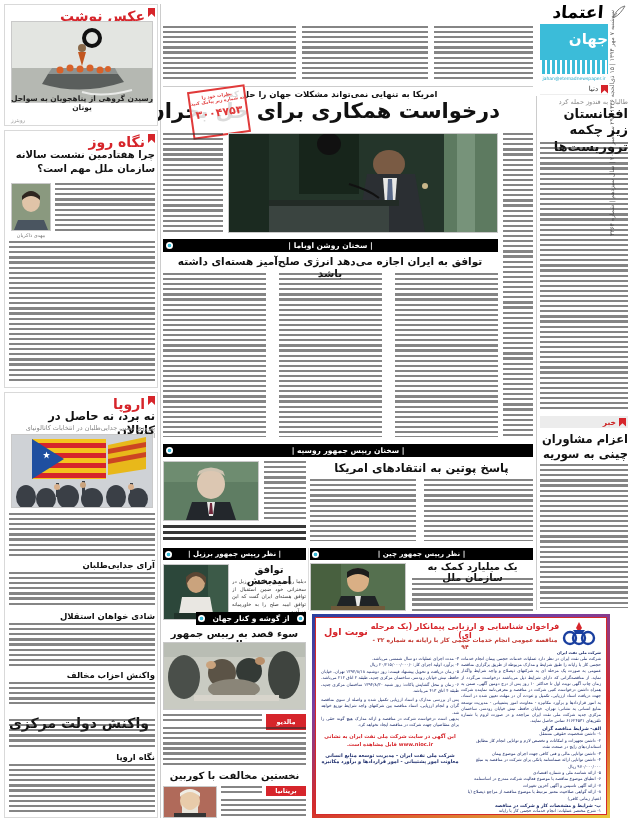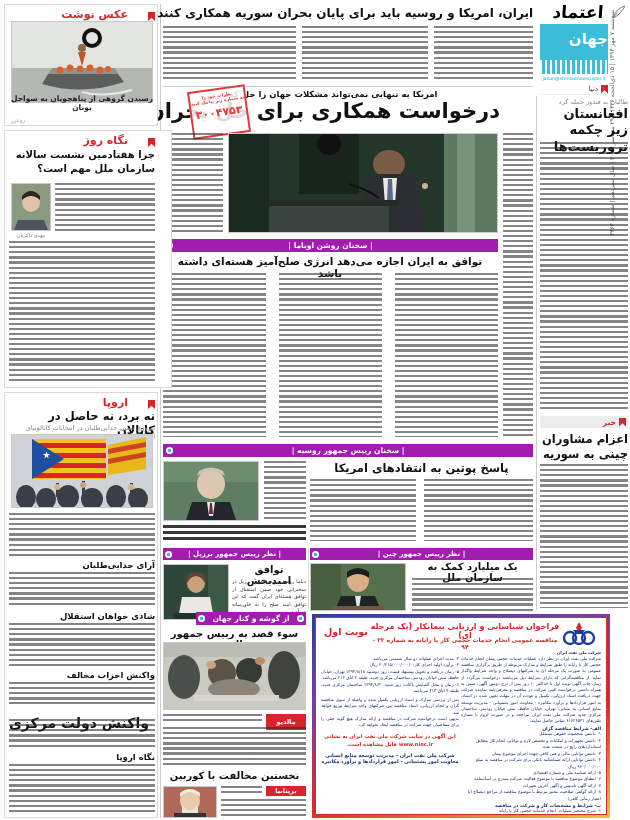--- a/index.html
+++ b/index.html
@@ -5,25 +5,25 @@
   html,body{margin:0;padding:0;background:#e9e9e9;}
   *{box-sizing:border-box;font-family:"DejaVu Sans",sans-serif;}
   .page{position:relative;width:630px;height:820px;background:#fff;margin:0 auto;overflow:hidden;}
   .abs{position:absolute;}
   
   .ph{background:repeating-linear-gradient(180deg,rgba(45,45,45,.58) 0 2.2px,transparent 2.2px 5.1px);}
   .ph-b{background:repeating-linear-gradient(180deg,rgba(5,5,5,.8) 0 2.9px,transparent 2.9px 6.2px);}
   .vrule{position:absolute;width:1px;background:#ccc;}
   .hrule{position:absolute;height:1px;background:#ccc;}
   .headline{color:#111;font-weight:bold;}
-  .redbar{background:#a21caf;color:#fff;font-weight:bold;display:flex;align-items:center;justify-content:center;}
+  .redbar{background:#000000;color:#fff;font-weight:bold;display:flex;align-items:center;justify-content:center;}
   .dot{position:absolute;width:7px;height:7px;border-radius:50%;background:radial-gradient(circle,#3bbcd9 0 35%,#fff 42% 100%);}
   .bookmark{display:inline-block;width:7px;height:9px;background:#d6252b;clip-path:polygon(0 0,100% 0,100% 100%,50% 65%,0 100%);}
   .secbox{border:1px solid #d9d9d9;background:#fff;}
-  .sechead{color:#d6252b;font-weight:bold;font-size:11px;display:flex;align-items:flex-end;gap:20px;justify-content:flex-start;}
+  .sechead{color:#d6252b;font-weight:bold;font-size:14px;display:flex;align-items:flex-start;gap:3px;justify-content:flex-start;}
   .photo{border:1px solid #c9c9c9;overflow:hidden;background:#ddd;}
   .tinycap{font-size:7.5px;font-weight:bold;color:#222;text-align:center;}
   .tag{background:#d6252b;color:#fff;font-size:6.5px;font-weight:bold;display:flex;align-items:center;justify-content:center;}
   .adnavy{color:#1a2a6a;}
   svg{display:block;}
 </style>
 </head>
 <body>
 
 <div class="page">
@@ -46,21 +46,20 @@
     <div class="abs" style="left:0;top:36px;width:68px;height:14px;background:repeating-linear-gradient(90deg,#fff 0 2px,transparent 2px 5px);"></div>
   </div>
   <div class="abs" style="left:540px;top:76px;width:68px;text-align:center;font-size:4.5px;color:#2aa9c9;">jahan@etemadnewspaper.ir</div>
   <div class="abs" style="left:540px;top:84px;width:68px;height:11px;display:flex;align-items:center;justify-content:flex-start;gap:3px;border-bottom:1px solid #eee;">
     <span class="bookmark"></span>
     <span style="font-size:7px;font-weight:normal;color:#333;">دنیا</span>
   </div>
 
   <div class="abs" style="left:608px;top:310px;width:300px;height:16px;transform:rotate(-90deg);transform-origin:top left;font-size:6px;color:#666;direction:rtl;white-space:nowrap;">سه‌شنبه ۷ مهر ۱۳۹۴ | ۱۵ ذی‌الحجه ۱۴۳۶ | ۲۹ سپتامبر ۲۰۱۵ | سال سیزدهم | شماره ۳۳۶۴</div>
 
-  <div class="abs headline" style="left:163px;top:6px;width:370px;text-align:center;font-size:12px;white-space:nowrap;">ایران، امریکا و روسیه باید برای پایان بحران سوریه همکاری کنند</div>
   <div class="abs ph" style="left:434px;top:26px;width:99px;height:56px;"></div>
   <div class="abs ph" style="left:302px;top:26px;width:126px;height:56px;"></div>
   <div class="abs ph" style="left:163px;top:26px;width:133px;height:56px;"></div>
 
   <div class="abs headline" style="left:163px;top:89px;width:337px;text-align:center;font-size:8.5px;">امریکا به تنهایی نمی‌تواند مشکلات جهان را حل کند</div>
   <div class="abs headline" style="left:163px;top:99px;width:337px;text-align:center;font-size:21px;white-space:nowrap;">درخواست همکاری برای حل بحران سوریه</div>
 
   <div class="abs" style="left:190px;top:88px;width:58px;height:48px;border:2px solid #e03a3a;transform:rotate(-8deg);background:rgba(255,255,255,.85);text-align:center;color:#e03a3a;padding-top:3px;">
     <div style="font-size:4.5px;font-weight:bold;">نظرات خود را</div>
     <div style="font-size:4.5px;font-weight:bold;">به شماره زیر پیامک کنید</div>
@@ -222,21 +221,21 @@
         <path d="M66 30 L70 44 L74 30 Z" fill="#c2561f"></path>
         <circle cx="70" cy="26" r="4" fill="#8a6a4a"></circle>
         <circle cx="80" cy="16" r="8" fill="none" stroke="#111" stroke-width="4"></circle>
         <path d="M70 70 Q90 76 120 68" stroke="#fff" stroke-width="2" fill="none" opacity=".7"></path>
       </svg>
     </div>
     <div class="tinycap" style="position:absolute;left:4px;top:89px;width:146px;">رسیدن گروهی از پناهجویان به سواحل یونان</div>
     <div style="position:absolute;left:6px;top:112px;font-size:5.5px;color:#999;">رویترز</div>
   </div>
 
-  <div class="abs secbox" style="left:4px;top:130px;width:168px;height:258px;">
+  <div class="abs secbox" style="left:4px;top:130px;width:154px;height:258px;">
     <div class="sechead" style="position:absolute;left:4px;top:3px;width:146px;">
       <span class="bookmark"></span>
       <span>نگاه روز</span>
     </div>
     <div class="headline" style="position:absolute;left:4px;top:17px;width:146px;font-size:10px;line-height:1.35;text-align:right;">چرا هفتادمین نشست سالانه سازمان ملل مهم است؟</div>
     <div class="photo" style="position:absolute;left:6px;top:52px;width:40px;height:48px;">
       <svg width="38" height="46" viewBox="0 0 38 46" preserveAspectRatio="none">
         <rect width="38" height="46" fill="#8a997f"></rect>
         <ellipse cx="19" cy="18" rx="9" ry="10" fill="#e0c4a8"></ellipse>
         <path d="M10 12 Q19 2 28 12 L28 16 Q19 8 10 16 Z" fill="#2e2620"></path>

